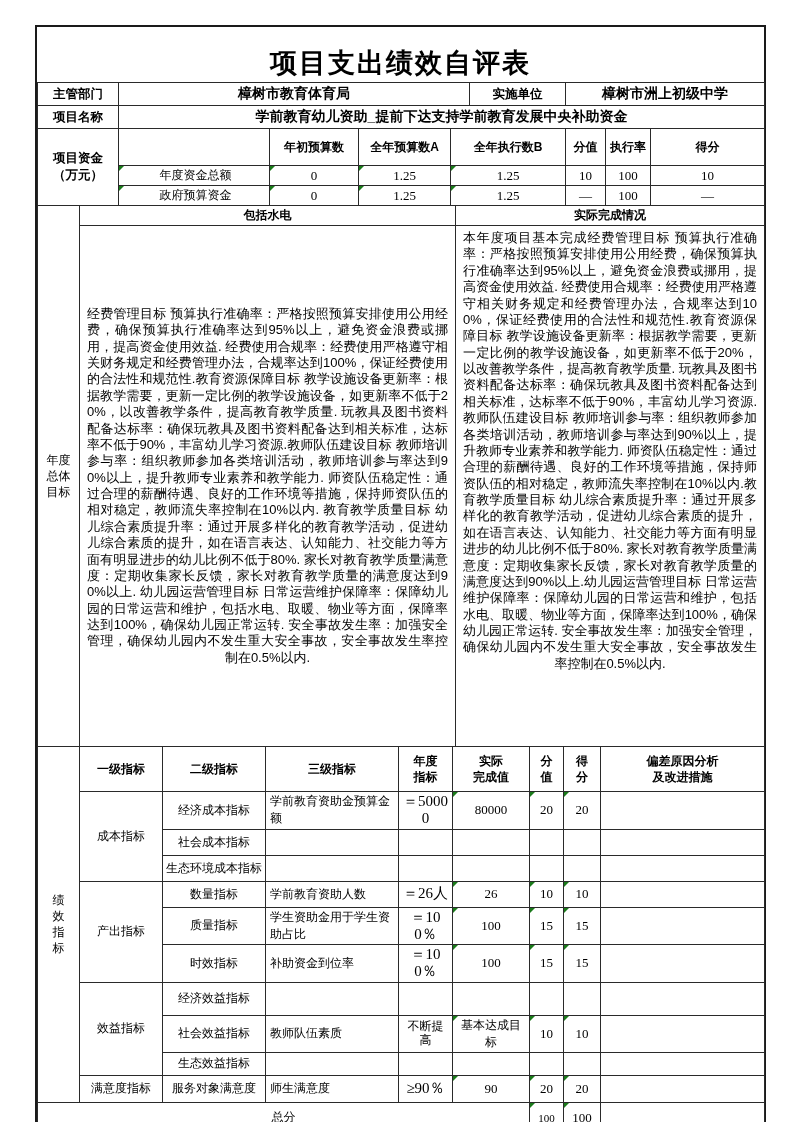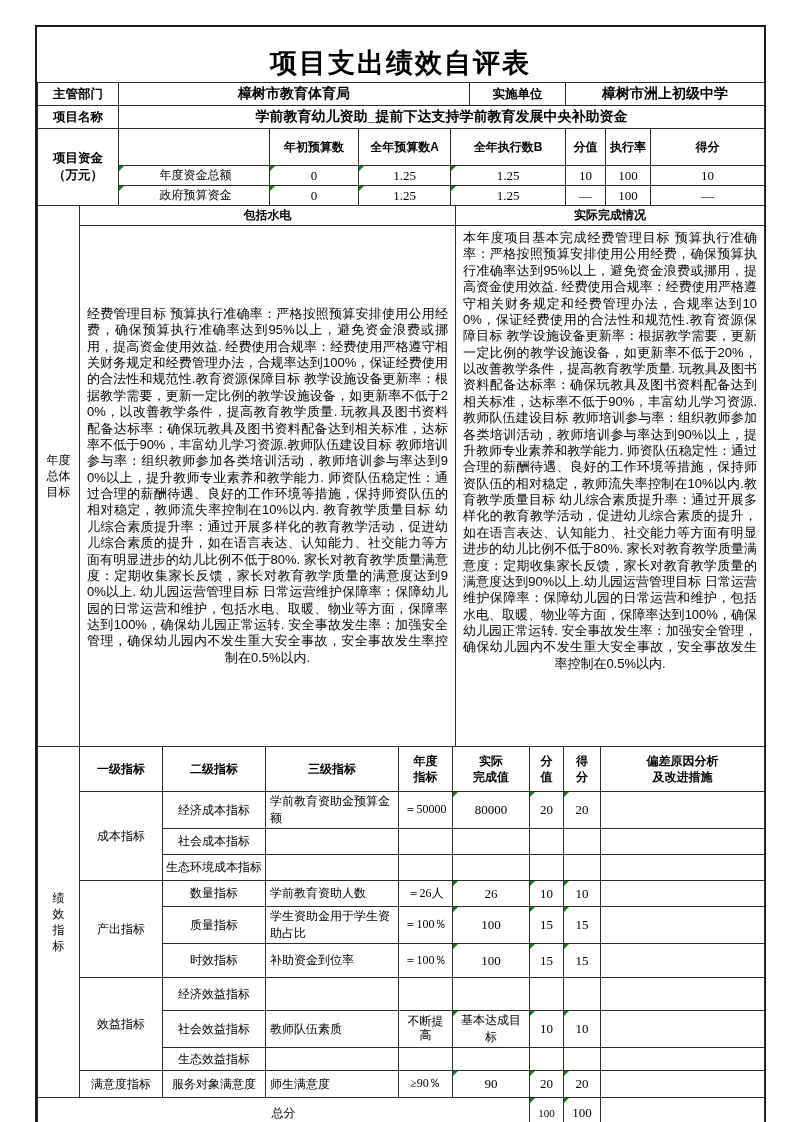--- a/index.html
+++ b/index.html
@@ -25,21 +25,21 @@
   .num{font-family:"Liberation Serif",serif;font-size:13px;}
   .left{text-align:center;padding-left:6px;}
   .pre{white-space:pre-line;line-height:1.35;}
   
   .goal{font-size:13px;line-height:1.26;text-align:justify;text-align-last:center;
         padding:4px 7px;vertical-align:middle;}
   .goal-r{vertical-align:top;}
   
   .ind-hd td{height:42px;}
   .l3{text-align:left;padding-left:4px;font-size:12px;margin-left:16px;}
-  .tgt{font-family:"Liberation Serif",serif;font-size:12px;line-height:1.15;}
+  .tgt{font-family:"Liberation Serif",serif;font-size:15px;line-height:1.15;}
   
   .tri::before{content:"";position:absolute;top:0;left:0;width:0;height:0;
         border-top:5px solid #1a7a1a;border-right:5px solid transparent;}
   .small{font-size:11px;}
 </style>
 </head>
 <body>
 
 <div class="sheet">
   <div class="grid">

